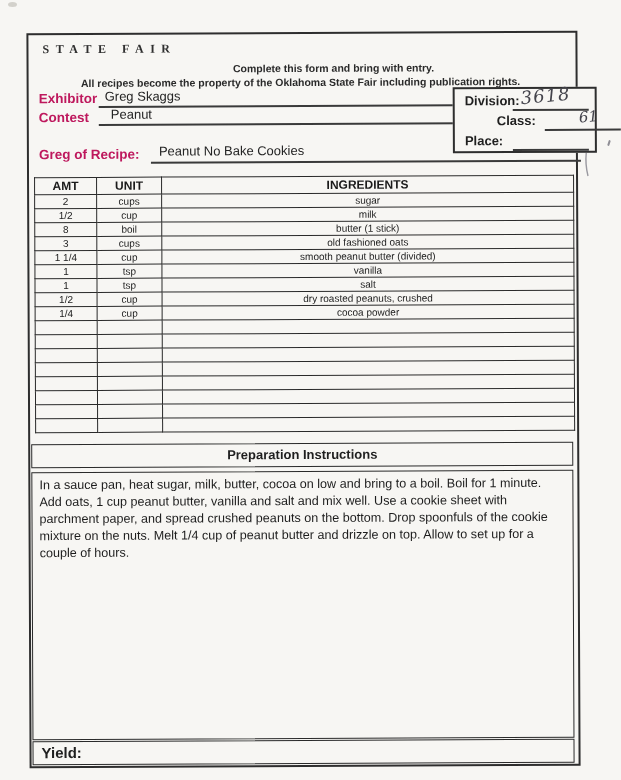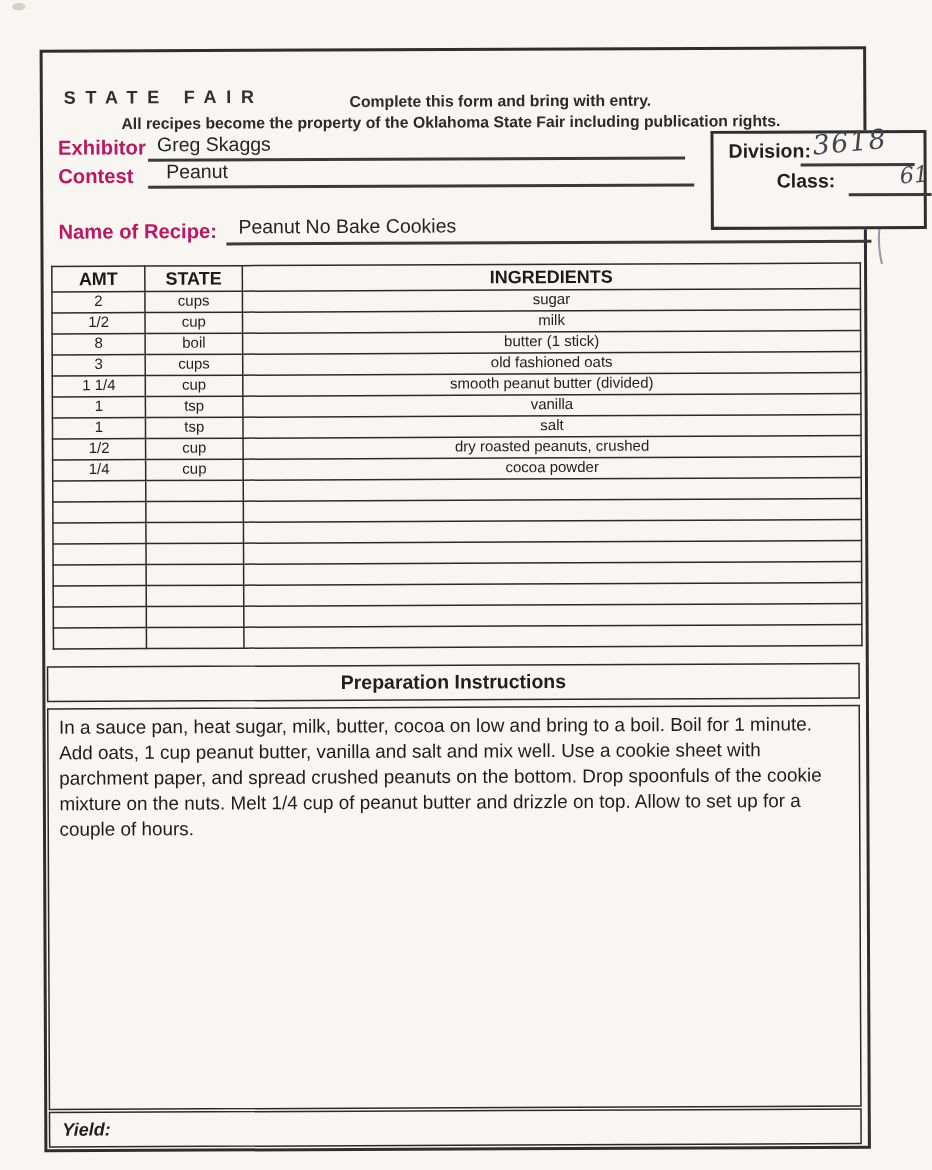--- a/index.html
+++ b/index.html
@@ -18,31 +18,31 @@
   
   .form{
     left:28px;top:32px;width:547px;height:731px;
     border:2px solid #2e2e2e;
     transform:rotate(-0.25deg);
     transform-origin:50% 50%;
     background:#f7f6f3;
   }
   .logo{left:14px;top:7px;line-height:1;color:#3d3d3d;}
   .logo-line1{font-family:"DejaVu Serif",serif;font-weight:bold;font-size:21px;letter-spacing:0.5px;}
-  .logo-line2{font-family:Liberation Sans, sans-serif;font-weight:bold;font-size:12px;letter-spacing:6.5px;margin-top:17px;color:#2f2f2f;}
+  .logo-line2{font-family:Liberation Serif, serif;font-weight:bold;font-size:12px;letter-spacing:6.5px;margin-top:1px;color:#2f2f2f;}
   .tagline1{left:150px;top:28px;width:310px;text-align:center;font-size:10.5px;font-weight:bold;color:#2a2a2a;}
   .tagline2{left:16px;top:42px;width:512px;text-align:center;font-size:10.5px;font-weight:bold;color:#2a2a2a;}
   .fld-label{font-weight:bold;font-size:13.5px;color:#be185d;}
   .exhibitor-label{left:10px;top:56px;}
   .contest-label{left:10px;top:75px;}
   .fld-line{border-bottom:2px solid #3a3a3a;height:17px;font-size:13px;color:#242424;}
   .exhibitor-line{left:70px;top:54px;width:352px;padding-left:6px;}
   .contest-line{left:70px;top:72px;width:352px;padding-left:12px;}
   
-  .divbox{left:445px;top:54px;width:140px;height:62px;border:2px solid #2e2e2e;background:#f7f6f3;}
+  .divbox{left:424px;top:54px;width:140px;height:62px;border:2px solid #2e2e2e;background:#f7f6f3;}
   .db-row{position:absolute;left:0;width:100%;height:20px;}
   .db-label{position:absolute;left:10px;top:2px;font-weight:bold;font-size:13px;}
   .db-line{position:absolute;left:58px;top:0;width:76px;height:16px;border-bottom:2px solid #3a3a3a;}
   .hand{font-family:"DejaVu Serif",serif;font-style:italic;color:#43434b;}
   .hw-division{left:66px;top:-6px;font-size:18px;transform:rotate(-5deg);letter-spacing:1px;white-space:nowrap;}
   .hw-class{left:92px;top:-3px;font-size:15px;transform:rotate(-4deg);}
   
   .recipe-label{left:10px;top:112px;}
   .recipe-line{left:122px;top:109px;width:422px;height:18px;border-bottom:2px solid #3a3a3a;font-size:13px;padding-left:8px;color:#242424;}
   
@@ -51,21 +51,21 @@
   .ing-table th{height:16px;font-size:12px;font-weight:bold;color:#1b1b1b;}
   .ing-table td{height:13px;font-size:10px;color:#222;}
   .col-amt{width:62px;}
   .col-unit{width:65px;}
   
   .prep-title-box{left:1px;top:409px;width:540px;height:22px;border:1.5px solid #2a2a2a;text-align:center;}
   .prep-title{font-weight:bold;font-size:13px;line-height:22px;}
   .prep-box{left:1px;top:437px;width:540px;height:266px;border:1.5px solid #2a2a2a;}
   .prep-text{padding:4px 7px 0 7px;font-size:12.6px;line-height:17px;color:#1d1d1d;text-align:left;}
   .yield-box{left:1px;top:706px;width:540px;height:22px;border:1.5px solid #2a2a2a;}
-  .yield-label{position:absolute;left:8px;top:0;font-weight:bold;font-size:12px;line-height:22px;font-style:italic;}
+  .yield-label{position:absolute;left:8px;top:0;font-weight:bold;font-size:15px;line-height:22px;}
 </style>
 </head>
 <body>
 
 <div class="abs smudge"></div>
 <svg class="abs pen-curve" width="26" height="52" viewBox="0 0 26 52">
   <path d="M14,4 C8,14 6,30 10,46" stroke="#9a99a0" stroke-width="1.4" fill="none"></path>
 </svg>
 <div class="abs pen-dot"></div>
 
@@ -86,35 +86,39 @@
     <div class="db-row" style="top:2px;">
       <span class="db-label">Division:</span>
       <span class="db-line" style="top:2px;"></span>
       <span class="abs hand hw-division">3618</span>
     </div>
     <div class="db-row" style="top:22px;margin-left:32px;">
       <span class="db-label">Class:</span>
       <span class="db-line" style="top:2px;"></span>
       <span class="abs hand hw-class">61</span>
     </div>
-  </div>
-
-  <div class="abs fld-label recipe-label">Name of Recipe:</div>
+    <div class="db-row" style="top:42px;">
+      <span class="db-label">Place:</span>
+      <span class="db-line" style="top:2px;"></span>
+    </div>
+  </div>
+
+  <div class="abs fld-label recipe-label">Greg of Recipe:</div>
   <div class="abs recipe-line">Peanut No Bake Cookies</div>
 
   <table class="abs ing-table">
     <colgroup>
       <col class="col-amt">
         <col class="col-unit">
         <col>
     </colgroup>
     <thead>
       <tr>
         <th>AMT</th>
-        <th>STATE</th>
+        <th>UNIT</th>
         <th>INGREDIENTS</th>
       </tr>
     </thead>
     <tbody>
         <tr>
           <td>2</td>
           <td>cups</td>
           <td>sugar</td>
         </tr>
         <tr>

